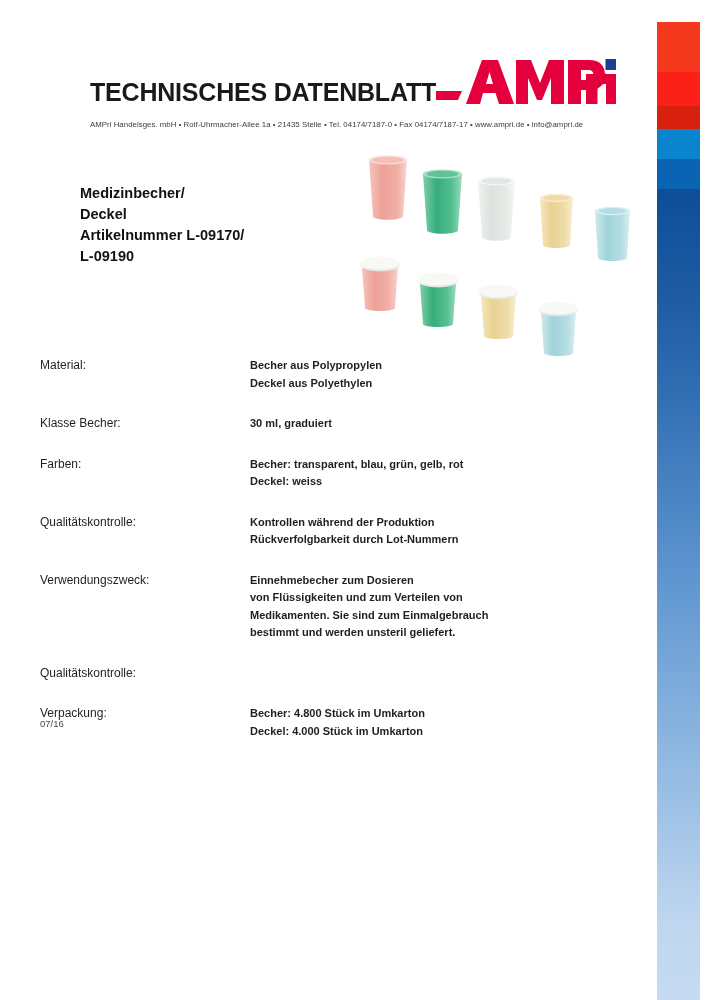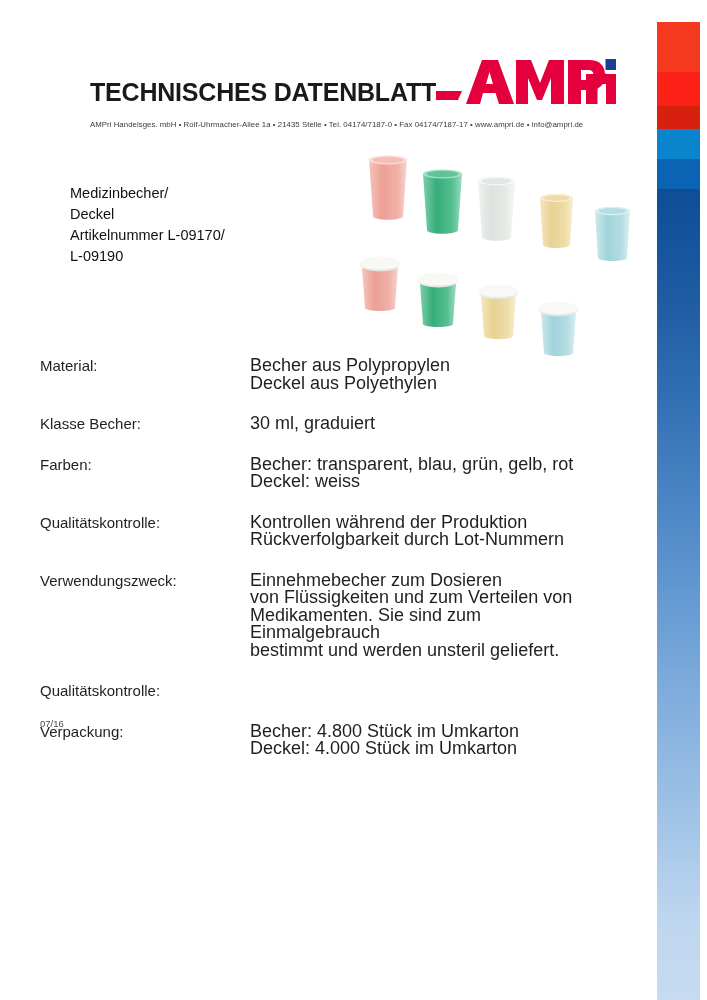--- a/index.html
+++ b/index.html
@@ -73,24 +73,24 @@
     top: 120px;
     font-size: 7.8px;
     color: #3b3b3b;
     letter-spacing: 0.05px;
     white-space: nowrap;
   }
 
   
   .product-title {
     position: absolute;
-    left: 70px;
+    left: 80px;
     top: 183px;
     font-size: 14.5px;
-    font-weight: normal;
+    font-weight: bold;
     line-height: 21px;
     color: #111111;
     white-space: pre-line;
   }
 
   
   .photo {
     position: absolute;
     left: 352px;
     top: 148px;
@@ -106,30 +106,31 @@
     width: 560px;
   }
   .spec-row {
     display: flex;
     align-items: flex-start;
     margin-bottom: 23px;
   }
   .spec-label {
     width: 210px;
     flex: 0 0 210px;
-    font-size: 15px;
+    font-size: 12px;
     line-height: 17.5px;
     color: #1f1f1f;
   }
   .spec-value {
     flex: 1;
-    font-size: 18px;
+    font-size: 11px;
     line-height: 17.5px;
     color: #1f1f1f;
     white-space: pre-line;
+    font-weight: bold;
   }
 
   .footer-date {
     position: absolute;
     left: 40px;
     top: 718px;
     font-size: 9.5px;
     color: #4a4a4a;
   }
 </style>

